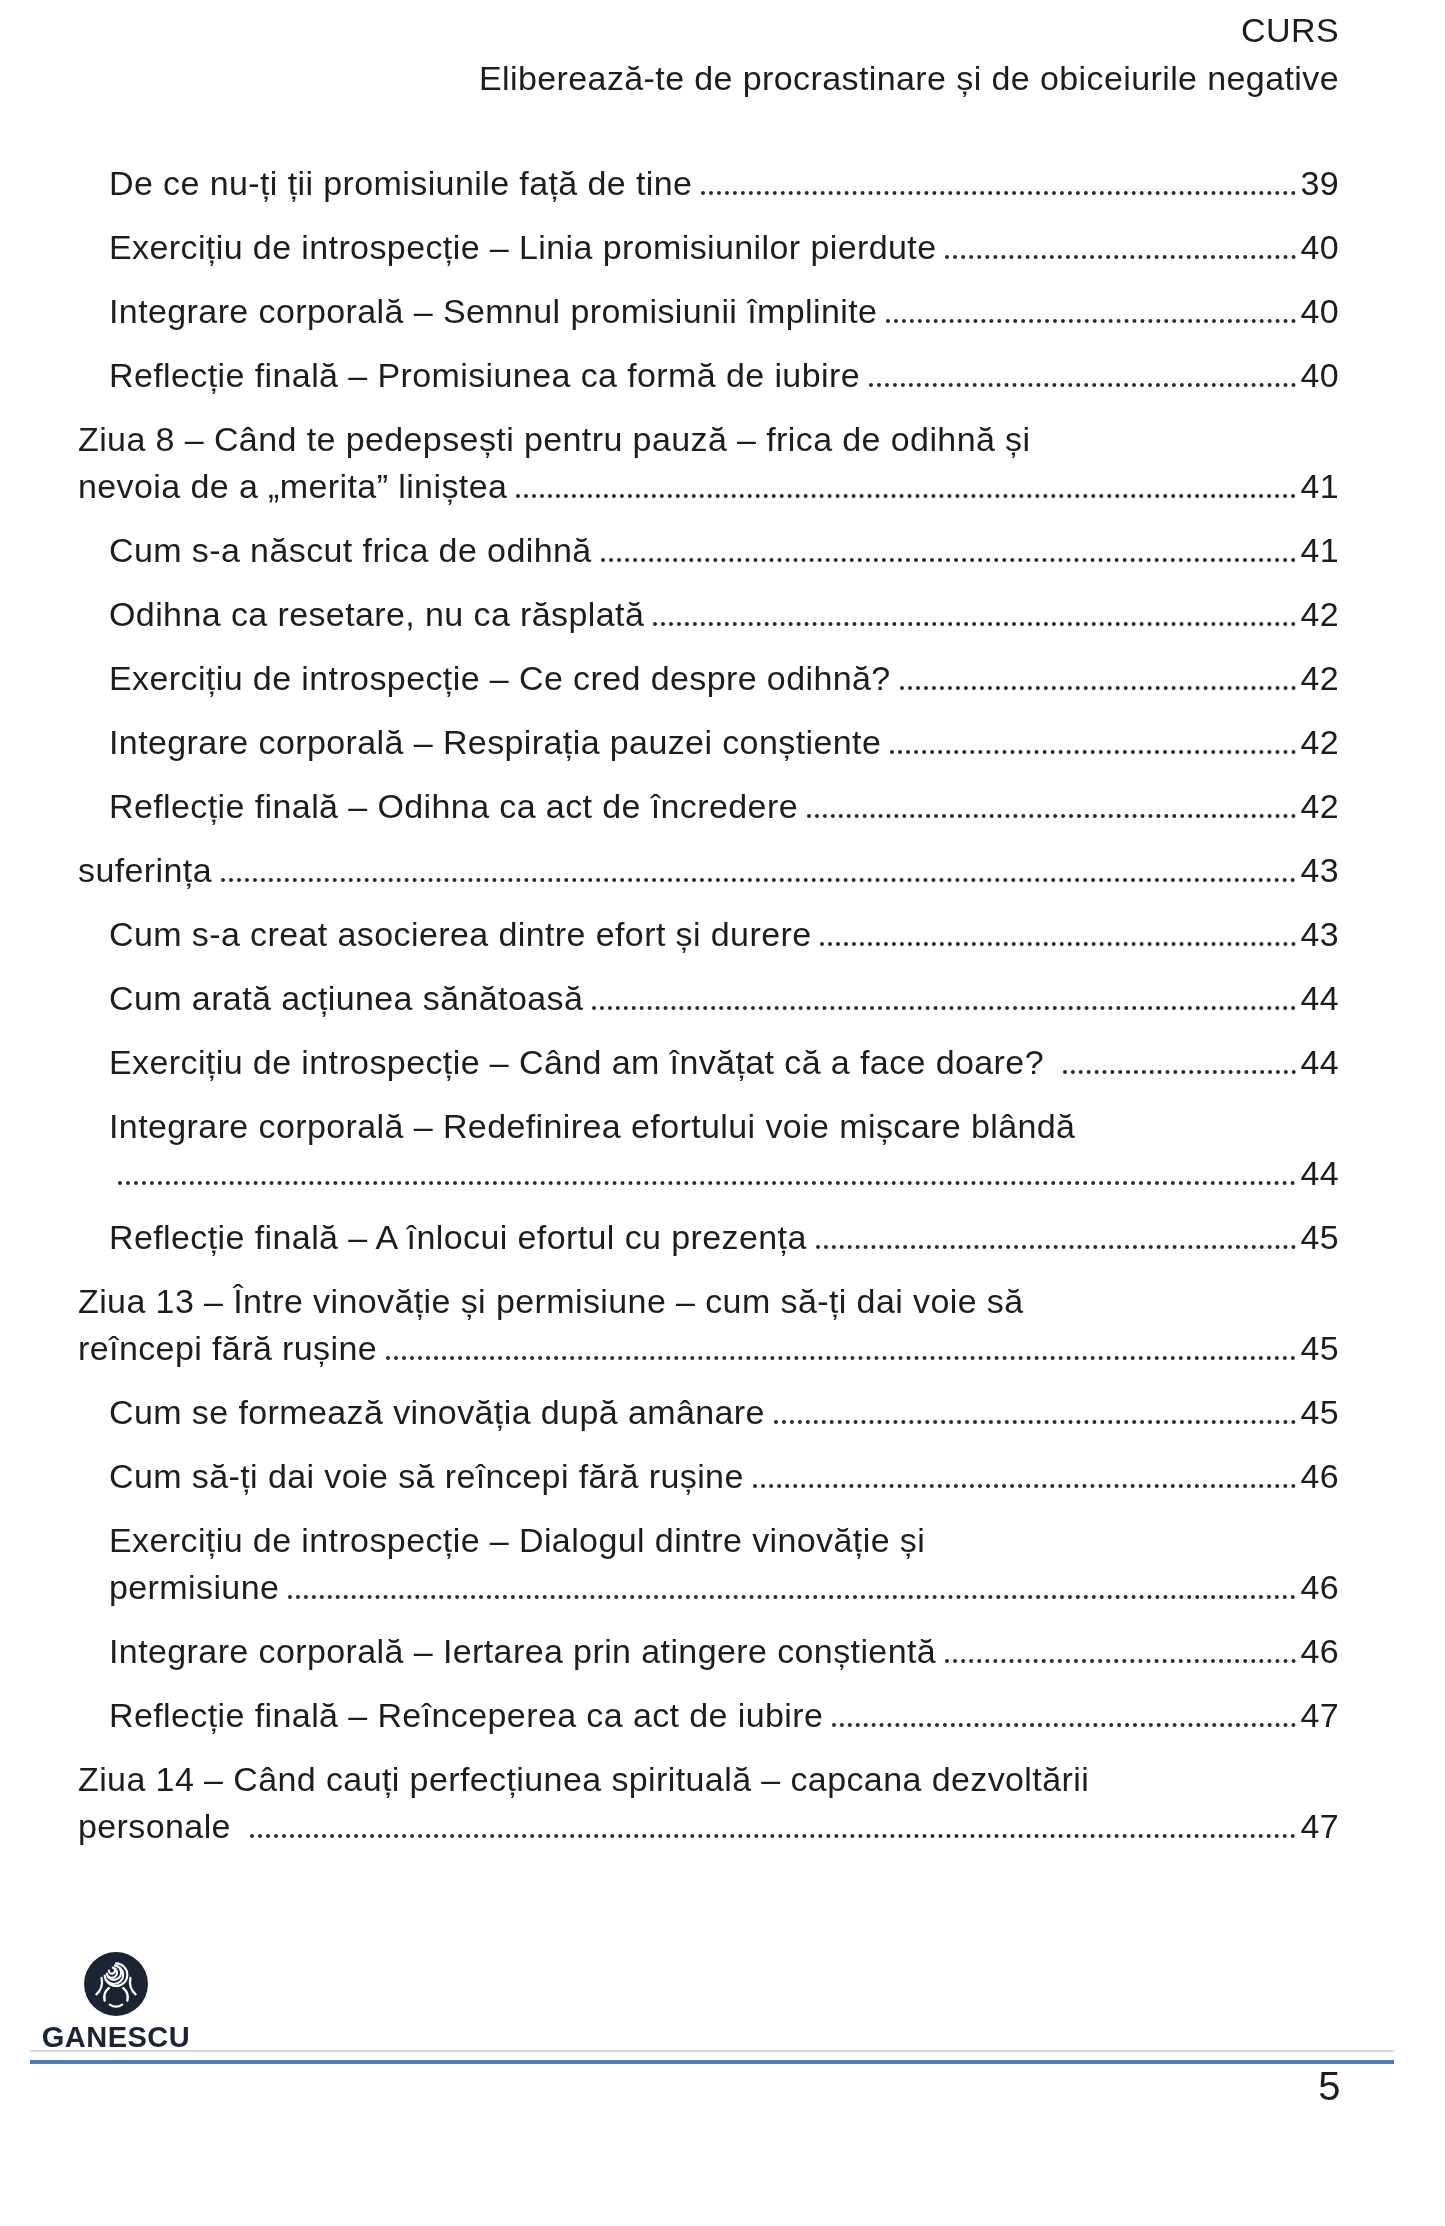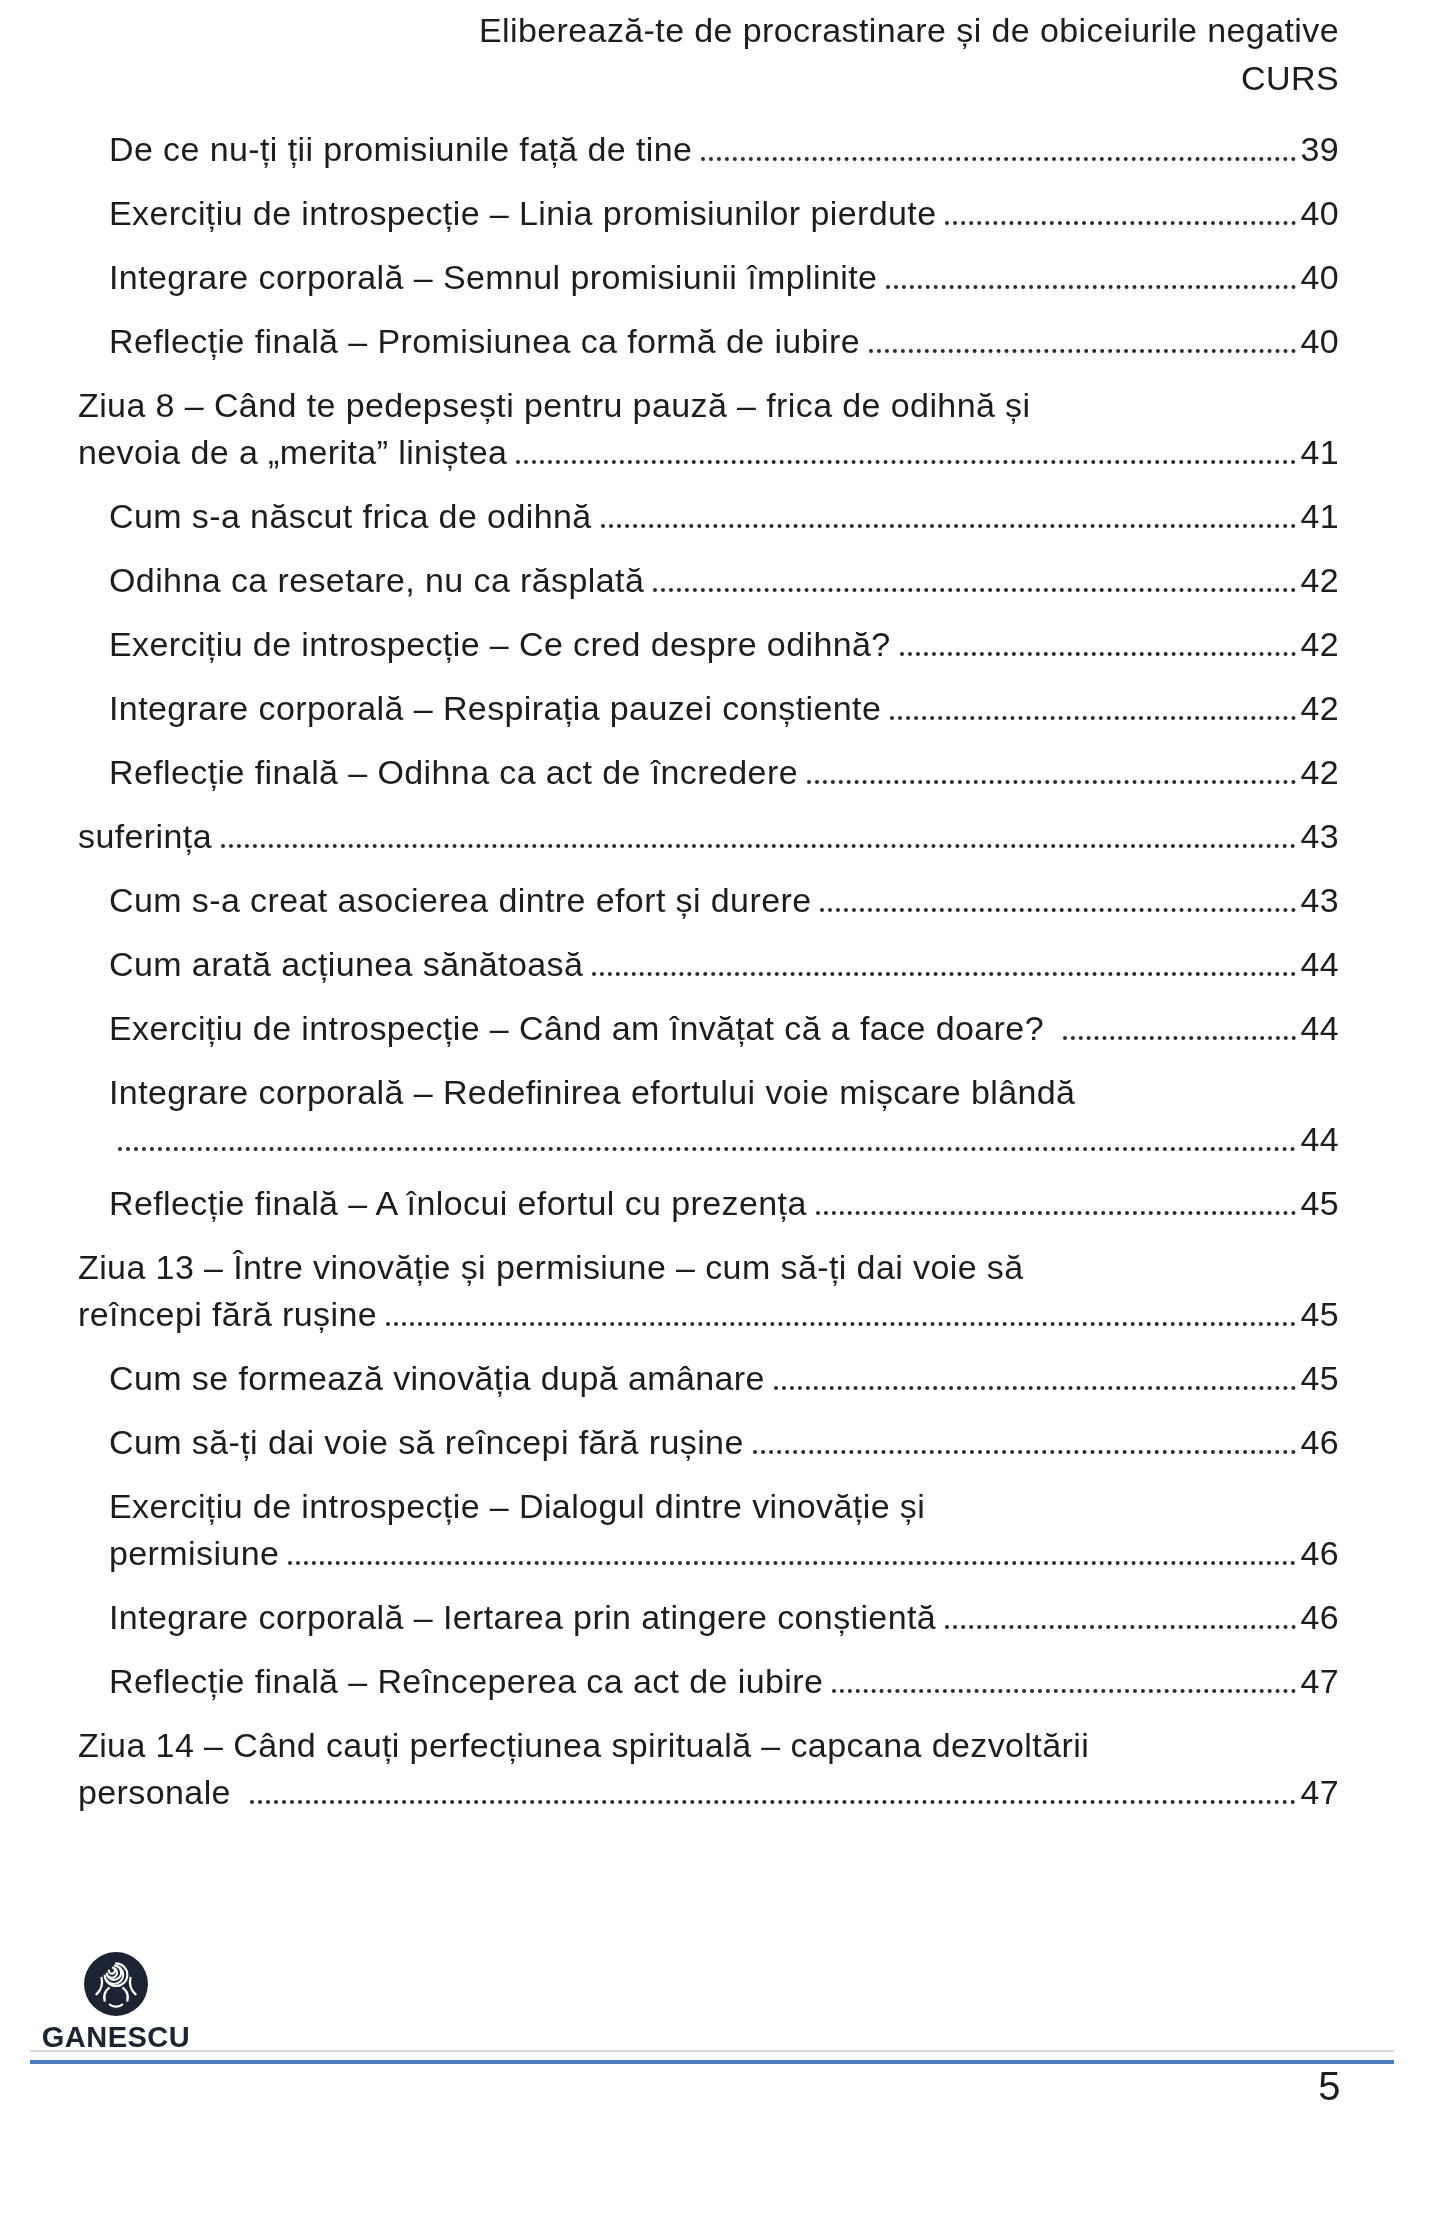--- a/index.html
+++ b/index.html
@@ -16,21 +16,21 @@
   }
   .content {
     padding: 6px 106px 0 78px;
   }
   .doc-header {
     text-align: right;
     font-size: 34px;
     line-height: 48px;
     color: #1d1d1f;
   }
-  .toc { margin-top: 24px; }
+  .toc { margin-top: 58px; }
   .toc-entry { margin-bottom: 17px; }
   .toc-entry.lvl2 { padding-left: 31px; }
   .toc-row {
     display: flex;
     align-items: baseline;
     font-size: 34px;
     line-height: 47px;
   }
   .toc-text { white-space: pre; }
   .leader {
@@ -70,22 +70,22 @@
     letter-spacing: 0.5px;
   }
 </style>
 </head>
 <body>
 
 <div class="page">
   <div class="content">
 
     <div class="doc-header">
+      <div>CURS</div>
       <div>Eliberează-te de procrastinare și de obiceiurile negative</div>
-      <div>CURS</div>
     </div>
 
     <div class="toc" id="toc">
         <div class="toc-entry lvl2">
           <div class="toc-row">
             <span class="toc-text">De ce nu-ți ții promisiunile față de tine</span>
             <span class="leader"></span>
             <span class="toc-page">39</span>
           </div>
         </div>

